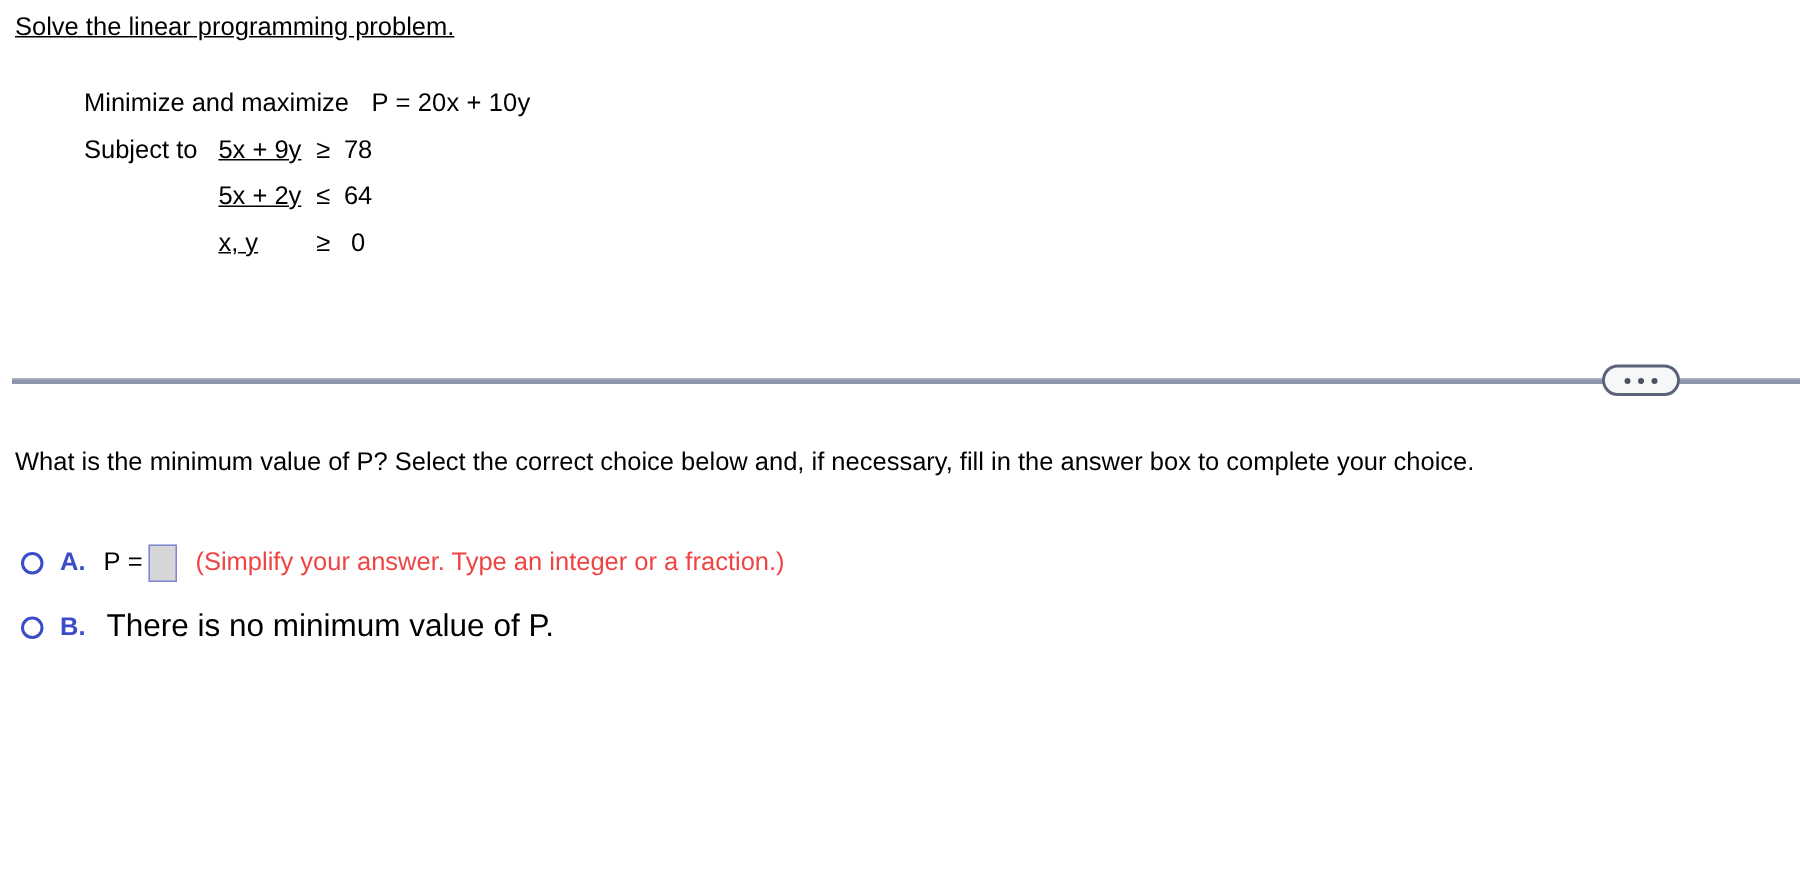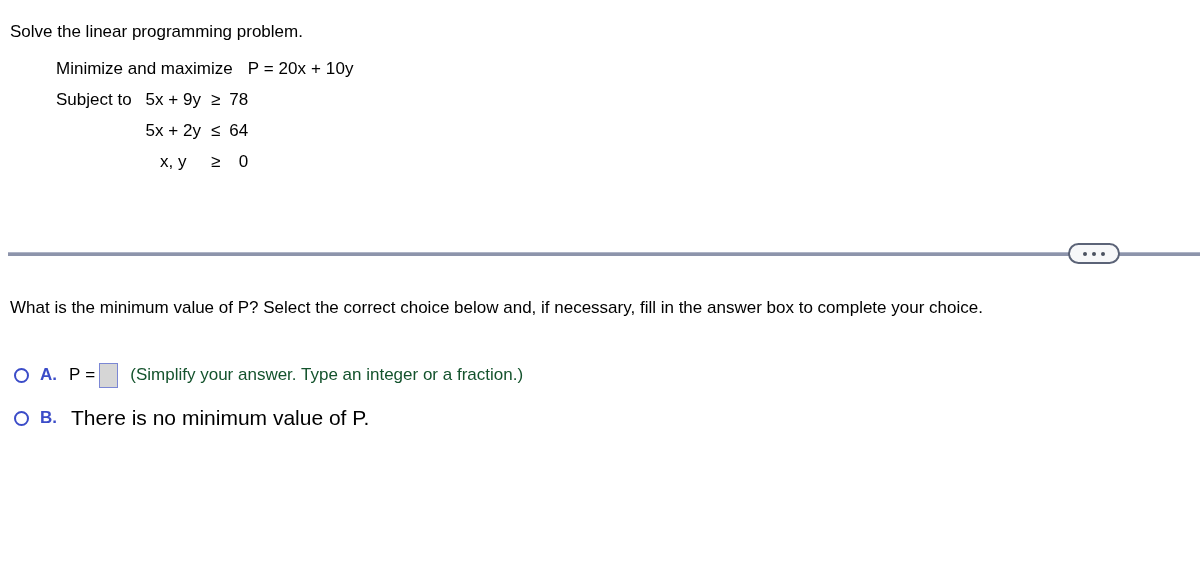--- a/index.html
+++ b/index.html
@@ -14,24 +14,25 @@
     overflow: hidden;
     font-family: "Liberation Sans", sans-serif;
     color: #000000;
     -webkit-font-smoothing: antialiased;
   }
 
   
   .prompt-title {
     position: absolute;
     left: 10px;
-    top: 21px;
+    top: 7px;
     font-size: 17px;
     line-height: 22px;
     white-space: nowrap;
+    text-decoration: underline;
   }
 
   .model-block {
     position: absolute;
     left: 56px;
     top: 53px;
     font-size: 17px;
     line-height: 31px;
   }
 
@@ -50,28 +51,29 @@
     font-size: 17px;
     line-height: 31px;
     white-space: nowrap;
     vertical-align: baseline;
   }
   .col-subject {
     text-align: right;
     padding-right: 14px !important;
   }
   .col-lhs {
-    text-align: center;
+    text-align: left;
+    text-decoration: underline;
   }
   .col-rel {
     text-align: center;
     padding: 0 9px 0 10px !important;
   }
   .col-rhs {
-    text-align: right;
+    text-align: center;
   }
 
   
   .divider-wrap {
     position: absolute;
     left: 0;
     top: 243px;
     width: 1200px;
     height: 22px;
   }
@@ -163,21 +165,21 @@
   .answer-box {
     width: 19px;
     height: 25px;
     box-sizing: border-box;
     border: 1px solid #7b87d4;
     background: #d6d6d6;
     margin-left: 4px;
     cursor: text;
   }
   .hint-text {
-    color: #14532d;
+    color: #ef4444;
     font-size: 17px;
     margin-left: 12px;
   }
   .choice-statement {
     color: #000000;
     font-size: 21px;
     margin-left: 2px;
   }
 </style>
 </head>

